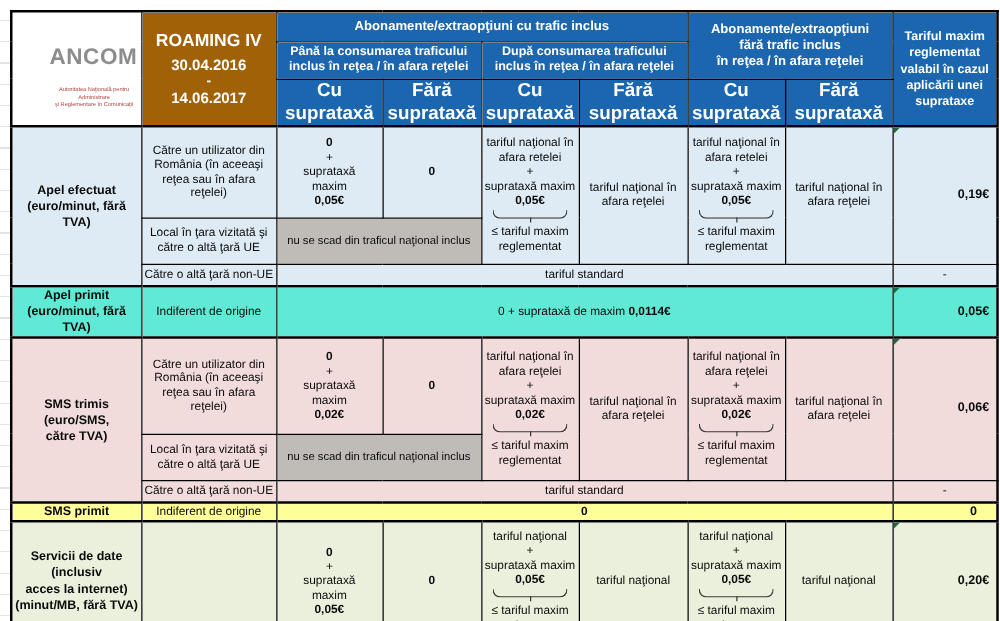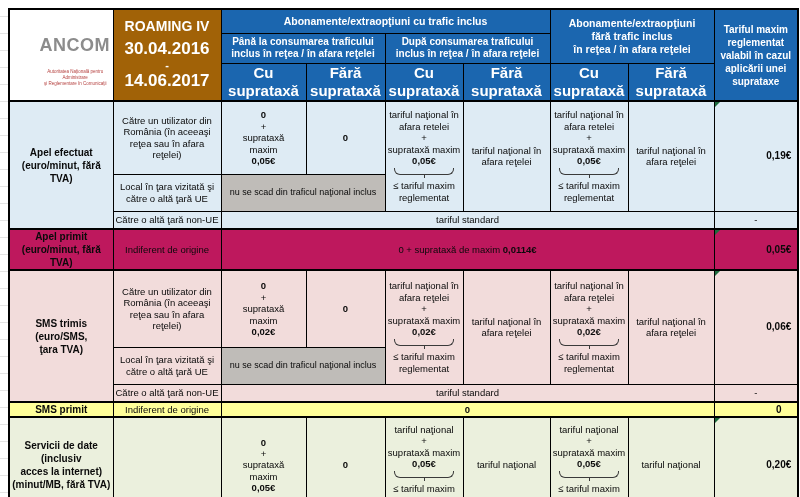--- a/index.html
+++ b/index.html
@@ -29,25 +29,25 @@
   .htar  { font-size:10px; line-height:1.3; }
   
   .logo-cell { background:#fff;padding-left:30px; }
   .logo-row { display:flex; align-items:center; justify-content:center; }
   .logo-text { color:#8c8c8c; font-weight:bold; font-size:18px; letter-spacing:.5px; }
   .logo-curve { margin-left:1px; }
   .tagline { font-size:4.5px; color:#b5413f; line-height:1.3; }
   
   .red-cell { background:#a16207; color:#fff; font-weight:bold; }
   .r-title { font-size:14px; margin-bottom:4px; }
-  .r-date  { font-size:17px; }
+  .r-date  { font-size:12px; }
   .r-dash  { font-size:11px; line-height:1; }
   
   .bgA { background:#DEEBF4; }  
-  .bgB { background:#be185d; }  
+  .bgB { background:#5eead4; }  
   .bgC { background:#F2DCDB; }  
   .bgD { background:#FFFF99; }  
   .bgE { background:#EBF0DD; }  
   .gray { background:#BFBCB8; white-space:nowrap; font-size:9px; }
   .c1 { font-weight:bold; font-size:10px; line-height:1.3; }
   .b  { font-weight:bold; }
   .val { font-weight:bold; font-size:10px; position:relative;padding-left:48px; }
   .stack div { line-height:1.2; }
   
   .brace {
@@ -196,21 +196,21 @@
     </td>
     <td class="bgB val">
       <span class="tri"></span>
       <span>0,05€</span>
     </td>
   </tr>
 
   <tr class="sec" style="height:77px">
     <td class="bgC c1" rowspan="3">
       <div>SMS trimis (euro/SMS,</div>
-      <div>ţara TVA)</div>
+      <div>către TVA)</div>
     </td>
     <td class="bgC">Către un utilizator din România (în aceeaşi reţea sau în afara reţelei)</td>
     <td class="bgC">
       <div class="stack">
         <div class="b">0</div>
         <div>+</div>
         <div>suprataxă</div>
         <div>maxim</div>
         <div class="b">0,02€</div>
       </div>

